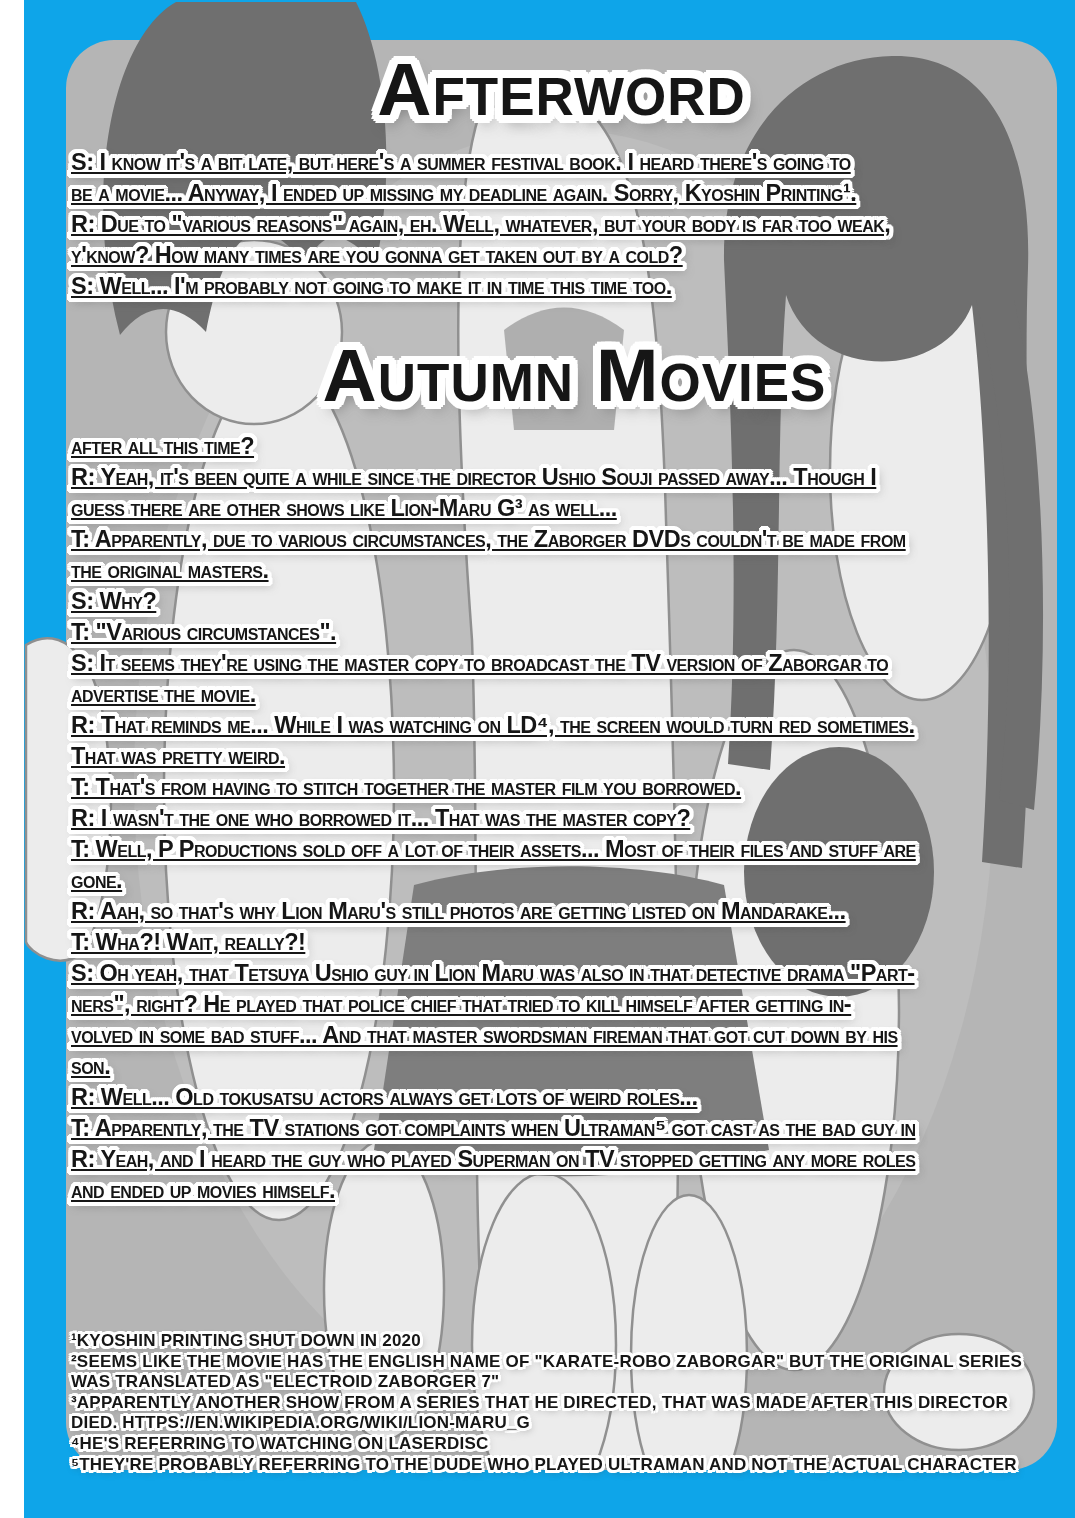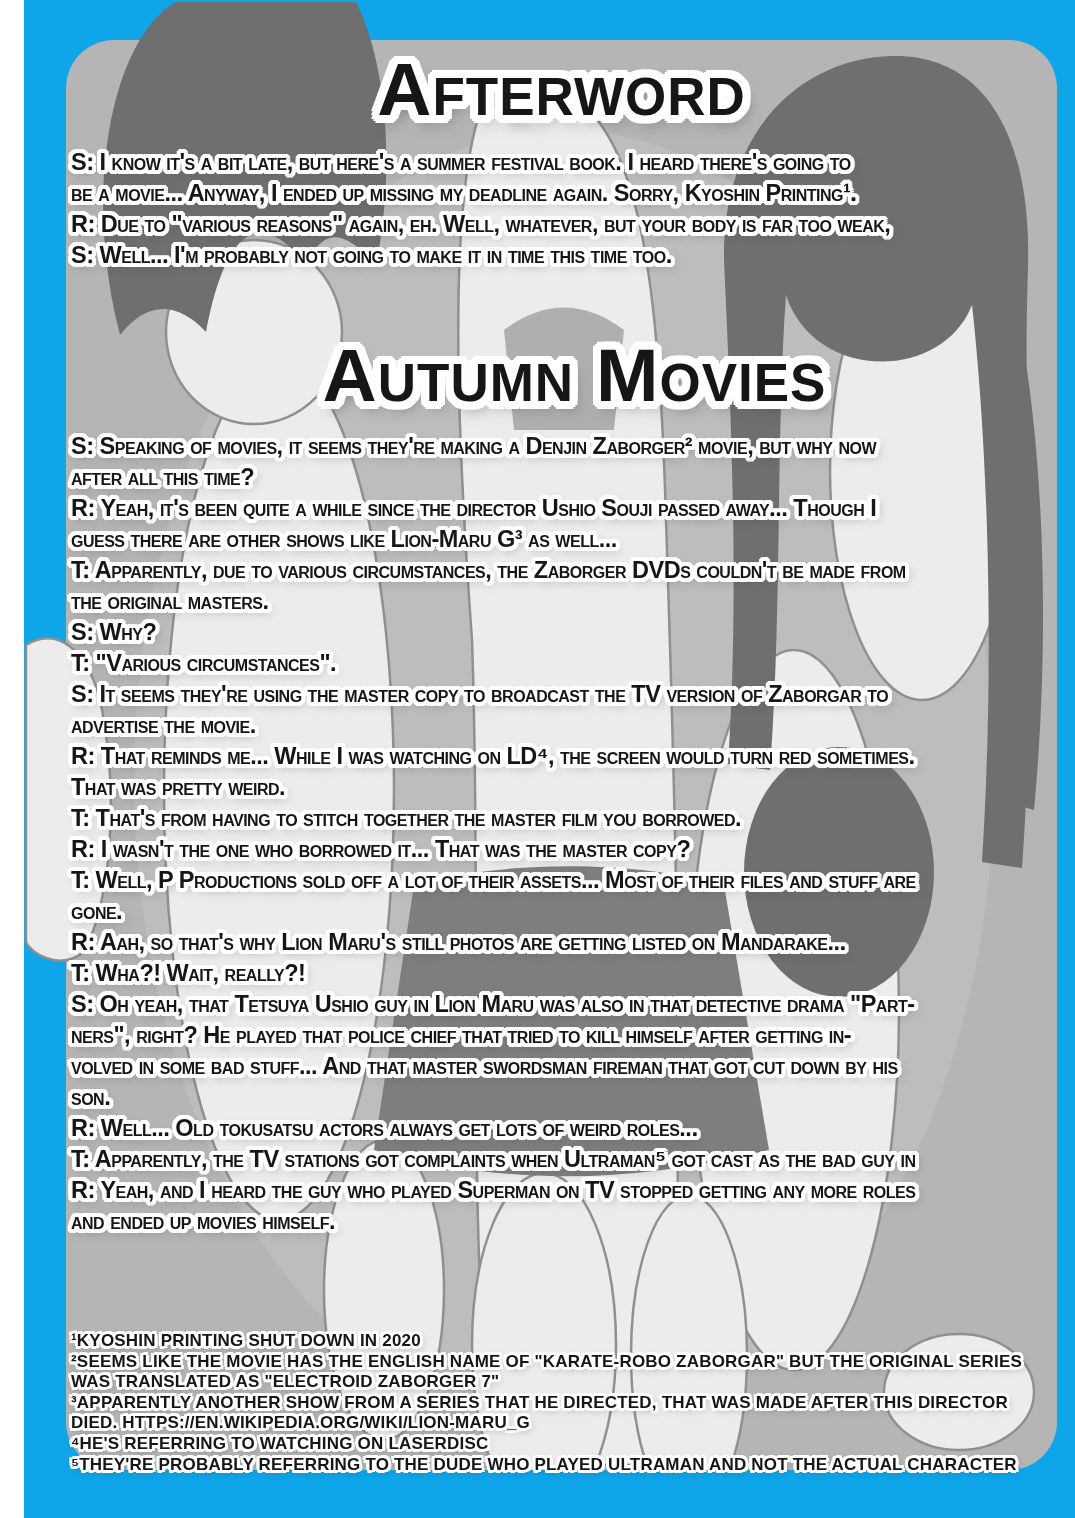--- a/index.html
+++ b/index.html
@@ -30,20 +30,21 @@
   #autumn-lines{top:431px;}
   .dialogue .line{
     white-space:nowrap;font-size:23.5px;line-height:31px;letter-spacing:-0.5px;
     text-shadow:
       -3px -3px 0 #fff, -3px 3px 0 #fff, 3px -3px 0 #fff, 3px 3px 0 #fff,
       -4px 0 0 #fff, 4px 0 0 #fff, 0 -4px 0 #fff, 0 4px 0 #fff,
       -4px -2px 0 #fff, -4px 2px 0 #fff, 4px -2px 0 #fff, 4px 2px 0 #fff,
       -2px -4px 0 #fff, -2px 4px 0 #fff, 2px -4px 0 #fff, 2px 4px 0 #fff,
       0 0 4px #fff,
       3px 4px 8px rgba(70,70,70,0.5);
+    text-decoration: underline;
   }
 
   .footnotes{left:47px;top:1331px;position:absolute;}
   .footnotes .line{
     white-space:nowrap;color:#161616;font-weight:bold;
     font-size:17px;line-height:20.6px;letter-spacing:0.2px;
     text-transform:uppercase;
     text-shadow:
       -3px 0 0 #fff, 3px 0 0 #fff, 0 -3px 0 #fff, 0 3px 0 #fff,
       -2px -2px 0 #fff, -2px 2px 0 #fff, 2px -2px 0 #fff, 2px 2px 0 #fff,
@@ -92,27 +93,27 @@
 
     <path d="M2,645 C38,622 72,660 80,722 C94,804 86,902 60,952 C34,972 6,952 2,942 Z" fill="#ececec" stroke="#8f8f8f" stroke-width="2.5"></path>
   </svg>
 
   <div id="afterword-title" class="txt heading">Afterword</div>
 
   <div id="afterword-lines" class="txt dialogue">
     <div class="line">S: I know it's a bit late, but here's a summer festival book. I heard there's going to</div>
     <div class="line">be a movie... Anyway, I ended up missing my deadline again. Sorry, Kyoshin Printing¹.</div>
     <div class="line">R: Due to "various reasons" again, eh. Well, whatever, but your body is far too weak,</div>
+    <div class="line">y'know? How many times are you gonna get taken out by a cold?</div>
     <div class="line">S: Well... I'm probably not going to make it in time this time too.</div>
   </div>
 
   <div id="autumn-title" class="txt heading">Autumn Movies</div>
 
   <div id="autumn-lines" class="txt dialogue">
-    <div class="line">S: Speaking of movies, it seems they're making a Denjin Zaborger² movie, but why now</div>
     <div class="line">after all this time?</div>
     <div class="line">R: Yeah, it's been quite a while since the director Ushio Souji passed away... Though I</div>
     <div class="line">guess there are other shows like Lion-Maru G³ as well...</div>
     <div class="line">T: Apparently, due to various circumstances, the Zaborger DVDs couldn't be made from</div>
     <div class="line">the original masters.</div>
     <div class="line">S: Why?</div>
     <div class="line">T: "Various circumstances".</div>
     <div class="line">S: It seems they're using the master copy to broadcast the TV version of Zaborgar to</div>
     <div class="line">advertise the movie.</div>
     <div class="line">R: That reminds me... While I was watching on LD⁴, the screen would turn red sometimes.</div>

